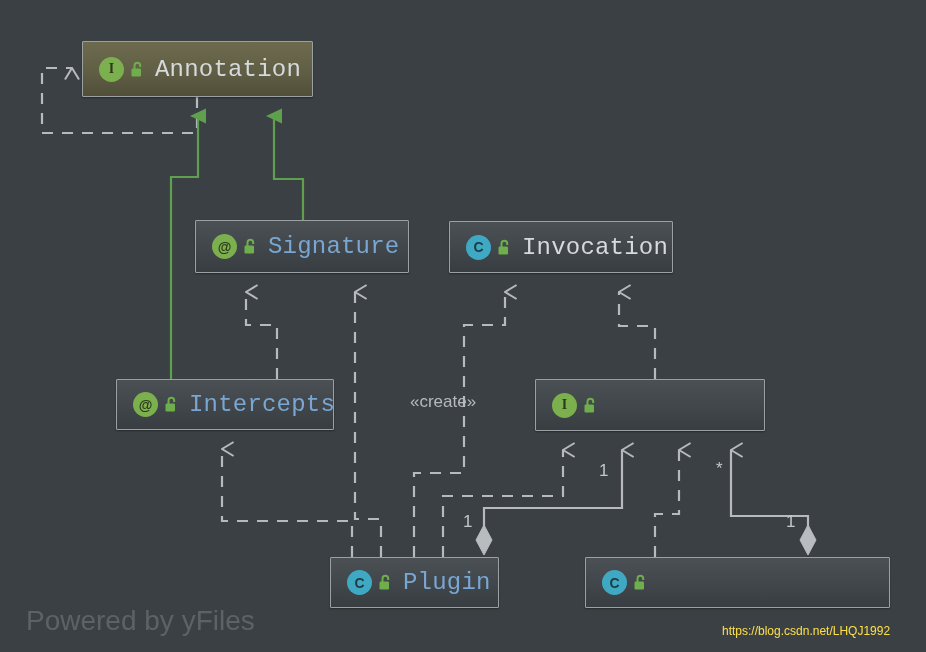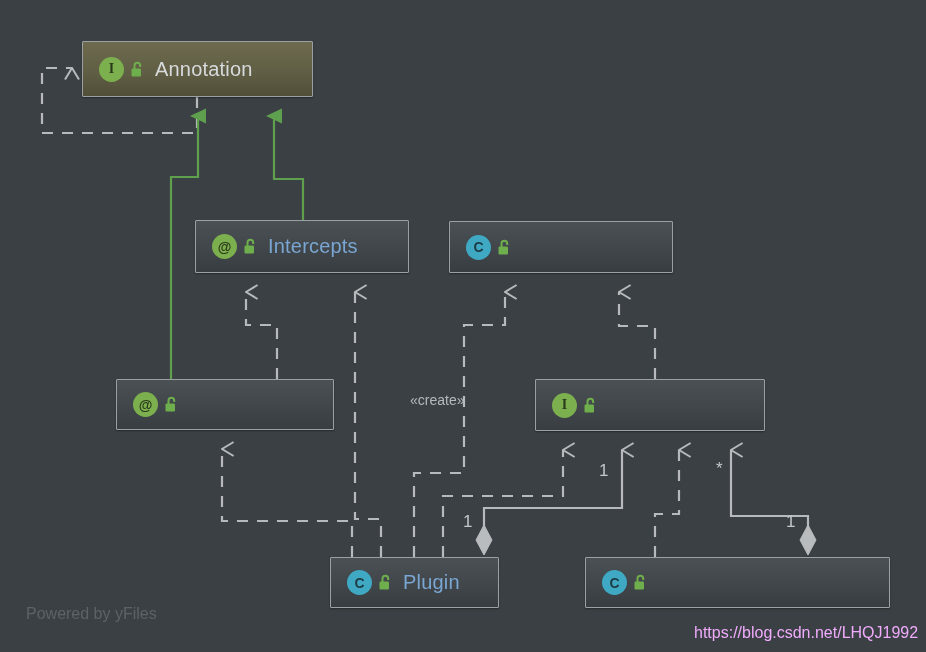--- a/index.html
+++ b/index.html
@@ -60,52 +60,53 @@
     font-family: "Liberation Serif", serif;
     font-size: 14px;
   }
   .lock-icon {
     flex: 0 0 auto;
     margin-right: 10px;
     display: inline-flex;
     align-items: center;
   }
   .node-label {
-    font-size: 20px;
+    font-size: 24px;
     letter-spacing: 0.2px;
     white-space: nowrap;
+    font-family: Liberation Mono, monospace;
   }
   .label-blue { color: #79a6d2; }
   .label-light { color: #d7dadc; }
   .stereotype {
     position: absolute;
-    font-size: 14px;
+    font-size: 17px;
     color: #b6babd;
     white-space: nowrap;
   }
   .mult {
     position: absolute;
     font-size: 17px;
     color: #c3c7ca;
     white-space: nowrap;
   }
   .watermark-yfiles {
     position: absolute;
     left: 26px;
     top: 605px;
-    font-size: 16px;
+    font-size: 28px;
     color: #5d6266;
     white-space: nowrap;
   }
   .watermark-url {
     position: absolute;
-    left: 694px;
+    left: 722px;
     top: 624px;
-    font-size: 16px;
-    color: #f0abfc;
+    font-size: 12px;
+    color: #fde047;
     white-space: nowrap;
   }
 </style>
 </head>
 <body>
 
 <svg id="canvas" viewBox="0 0 926 652" xmlns="http://www.w3.org/2000/svg">
   <defs>
     <marker id="greenTri" markerWidth="16" markerHeight="16" refX="7.5" refY="8" orient="auto" markerUnits="userSpaceOnUse">
       <path d="M 7.5 0 L 15 16 L 0 16 Z" fill="#5fa04e"></path>
@@ -178,41 +179,43 @@
 </div>
 
 <div class="node-box node-plain" style="left:195px; top:220px; width:214px; height:53px;">
   <span class="type-badge badge-green">@</span>
   <span class="lock-icon">
     <svg width="15" height="17" viewBox="0 0 15 17">
       <path d="M4.5 8 V4.7 A2.8 2.8 0 0 1 10.2 4.7 V6" fill="none" stroke="#6fae4c" stroke-width="2"></path>
       <rect x="1.5" y="7.5" width="9.5" height="8" rx="1.2" fill="#6fae4c"></rect>
     </svg>
   </span>
-  <span class="node-label label-blue">Intercepts</span>
+  <span class="node-label label-blue">Signature</span>
 </div>
 
 <div class="node-box node-plain" style="left:449px; top:221px; width:224px; height:52px;">
   <span class="type-badge badge-teal">C</span>
   <span class="lock-icon">
     <svg width="15" height="17" viewBox="0 0 15 17">
       <path d="M4.5 8 V4.7 A2.8 2.8 0 0 1 10.2 4.7 V6" fill="none" stroke="#6fae4c" stroke-width="2"></path>
       <rect x="1.5" y="7.5" width="9.5" height="8" rx="1.2" fill="#6fae4c"></rect>
     </svg>
   </span>
+  <span class="node-label label-light">Invocation</span>
 </div>
 
 <div class="node-box node-plain" style="left:116px; top:379px; width:218px; height:51px;">
   <span class="type-badge badge-green">@</span>
   <span class="lock-icon">
     <svg width="15" height="17" viewBox="0 0 15 17">
       <path d="M4.5 8 V4.7 A2.8 2.8 0 0 1 10.2 4.7 V6" fill="none" stroke="#6fae4c" stroke-width="2"></path>
       <rect x="1.5" y="7.5" width="9.5" height="8" rx="1.2" fill="#6fae4c"></rect>
     </svg>
   </span>
+  <span class="node-label label-blue">Intercepts</span>
 </div>
 
 <div class="node-box node-plain" style="left:535px; top:379px; width:230px; height:52px;">
   <span class="type-badge badge-green iface">I</span>
   <span class="lock-icon">
     <svg width="15" height="17" viewBox="0 0 15 17">
       <path d="M4.5 8 V4.7 A2.8 2.8 0 0 1 10.2 4.7 V6" fill="none" stroke="#6fae4c" stroke-width="2"></path>
       <rect x="1.5" y="7.5" width="9.5" height="8" rx="1.2" fill="#6fae4c"></rect>
     </svg>
   </span>

